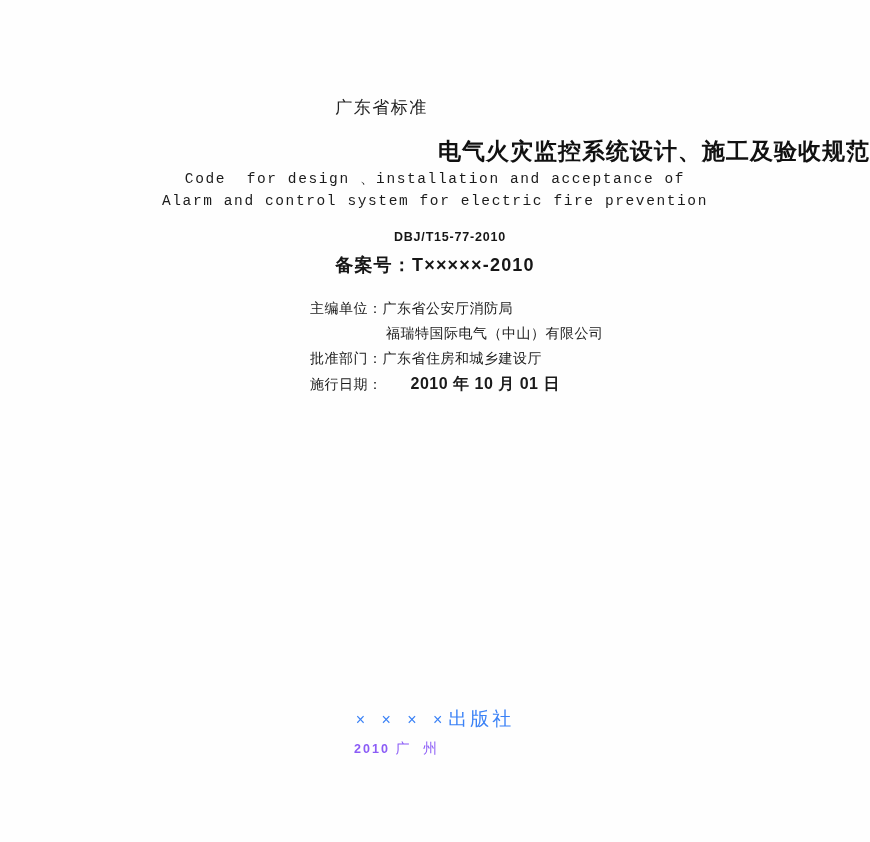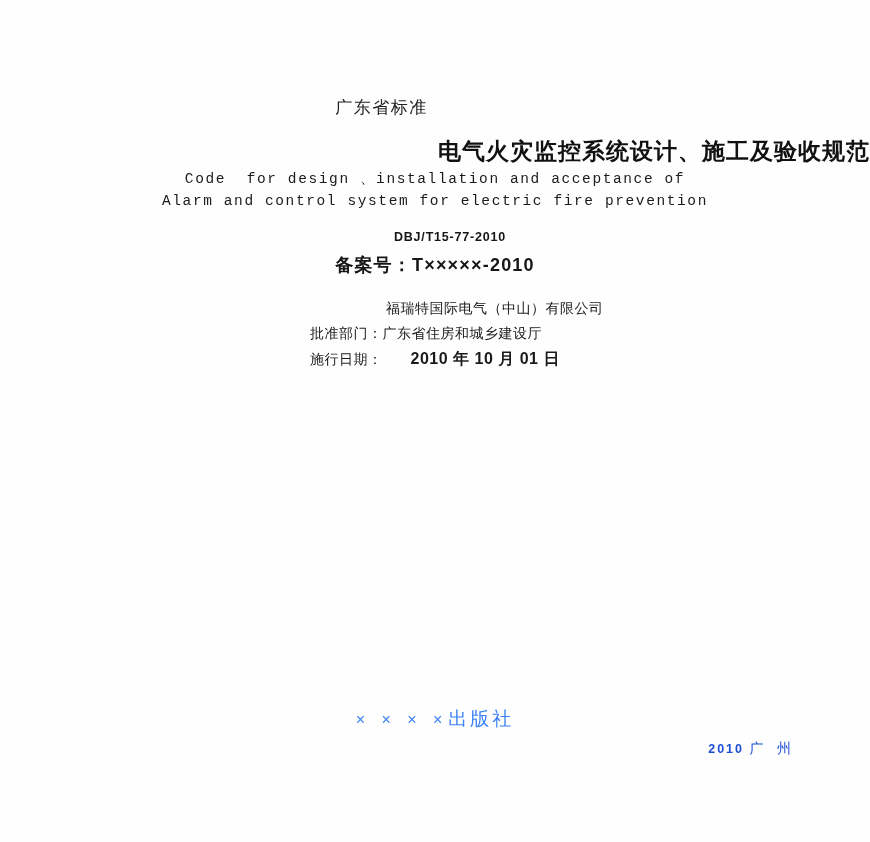--- a/index.html
+++ b/index.html
@@ -133,26 +133,26 @@
   .publisher .xs {
     font-family: "Liberation Sans", sans-serif;
     font-size: 16px;
     letter-spacing: 6px;
   }
   .pub-year {
     position: absolute;
     left: 0;
     top: 740px;
     width: 796px;
-    text-align: right;
+    text-align: center;
     font-family: "Liberation Sans", sans-serif;
     font-size: 12.5px;
     font-weight: bold;
     letter-spacing: 2px;
-    color: #1d4ed8;
+    color: #8b5cf6;
   }
   .pub-year .city {
     font-family: "Liberation Serif", serif;
     font-weight: normal;
     font-size: 14px;
     letter-spacing: 5px;
   }
 </style>
 </head>
 <body>
@@ -165,20 +165,23 @@
 
   <div class="eng-title">
     <span class="eng-line">Code  for design 、installation and acceptance of</span>
     <span class="eng-line">Alarm and control system for electric fire prevention</span>
   </div>
 
   <div class="code-no">DBJ/T15-77-2010</div>
   <div class="record-no">备案号：T×××××-2010</div>
 
   <div class="info-block">
+    <div class="info-row">
+      <span class="label">主编单位：</span><span class="value">广东省公安厅消防局</span>
+    </div>
     <div class="info-row indent">
       <span class="label"></span><span class="value">福瑞特国际电气（中山）有限公司</span>
     </div>
     <div class="info-row">
       <span class="label">批准部门：</span><span class="value">广东省住房和城乡建设厅</span>
     </div>
     <div class="info-row">
       <span class="label">施行日期：</span><span class="value num">2010 年 10 月 01 日</span>
     </div>
   </div>

